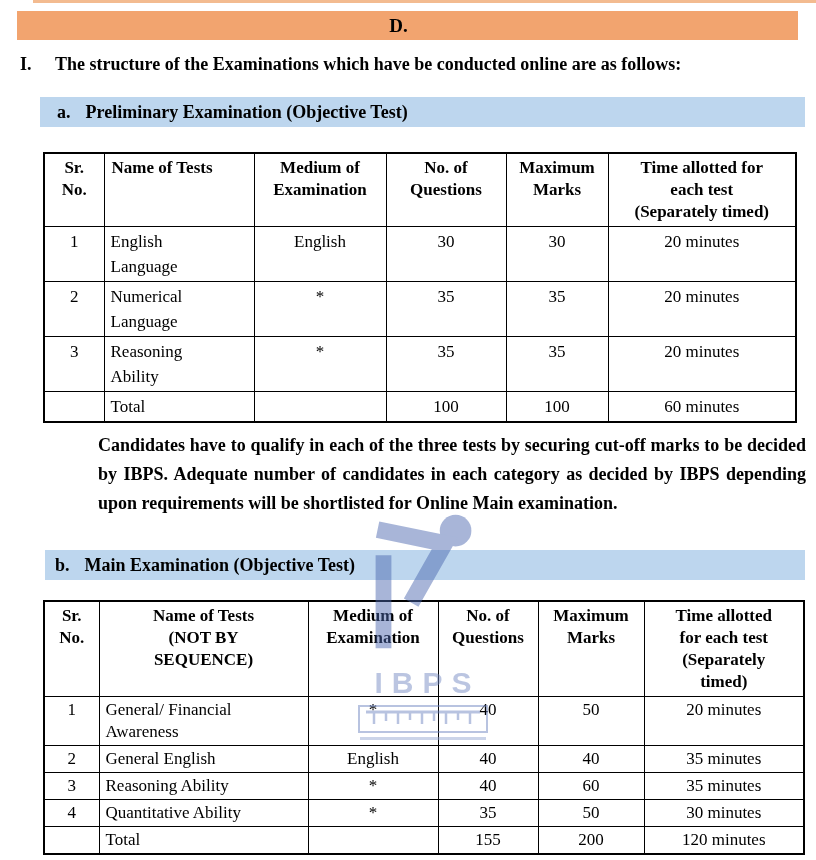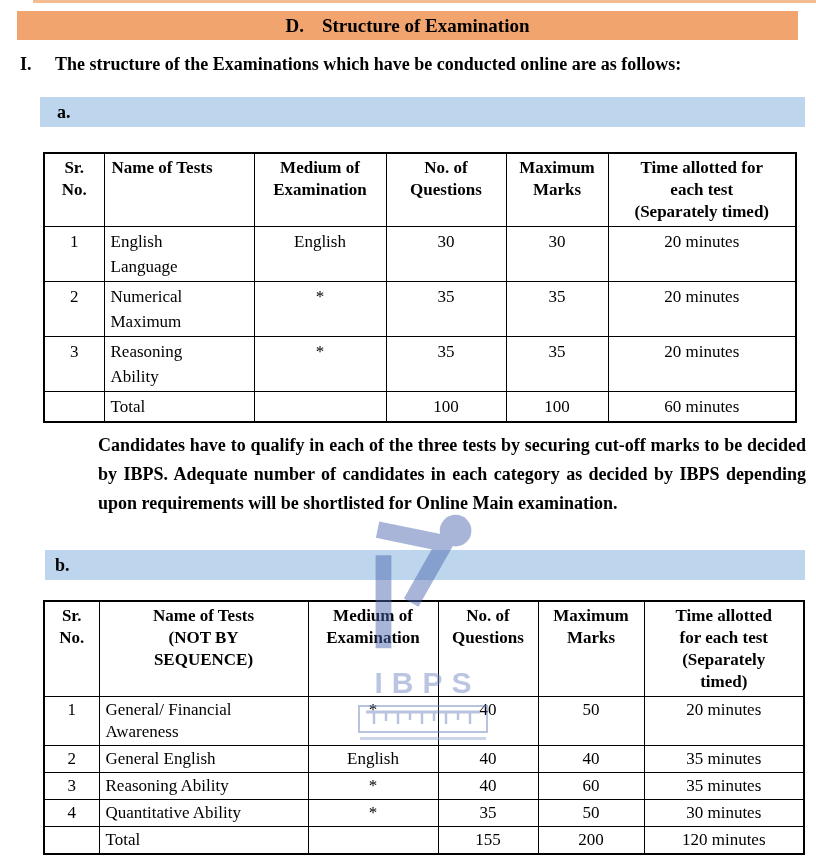--- a/index.html
+++ b/index.html
@@ -65,30 +65,30 @@
 </style>
 </head>
 <body>
 
 <div class="page">
 
   <div class="top-rule"></div>
 
   <div class="banner banner-orange">
     <span class="b-label">D.</span>
-    <span>Structure of Examination</span>
   </div>
 
   <div class="intro">
     <span class="intro-num">I.</span>
     <span>The structure of the Examinations which have be conducted online are as follows:</span>
   </div>
 
   <div class="banner banner-blue banner-a">
     <span class="b-label">a.</span>
+    <span>Preliminary Examination (Objective Test)</span>
   </div>
 
   <table id="prelim-table">
     <colgroup>
       <col style="width:60px">
         <col style="width:150px">
         <col style="width:132px">
       <col style="width:120px">
         <col style="width:102px">
         <col style="width:188px">
@@ -115,21 +115,21 @@
     <td class="name">English
 Language</td>
     <td class="center">English</td>
     <td class="center">30</td>
     <td class="center">30</td>
     <td class="center">20 minutes</td>
   </tr>
         <tr>
     <td class="center">2</td>
     <td class="name">Numerical
-Maximum</td>
+Language</td>
     <td class="center">*</td>
     <td class="center">35</td>
     <td class="center">35</td>
     <td class="center">20 minutes</td>
   </tr>
         <tr>
     <td class="center">3</td>
     <td class="name">Reasoning
 Ability</td>
     <td class="center">*</td>
@@ -145,20 +145,21 @@
     <td class="center">100</td>
     <td class="center">60 minutes</td>
   </tr>
       </tbody>
   </table>
 
   <p class="note">Candidates have to qualify in each of the three tests by securing cut-off marks to be decided by IBPS. Adequate number of candidates in each category as decided by IBPS depending upon requirements will be shortlisted for Online Main examination.</p>
 
   <div class="banner banner-blue banner-b">
     <span class="b-label">b.</span>
+    <span>Main Examination (Objective Test)</span>
   </div>
 
   <table id="main-table">
     <colgroup>
       <col style="width:55px">
         <col style="width:209px">
         <col style="width:130px">
       <col style="width:100px">
         <col style="width:106px">
         <col style="width:160px">

